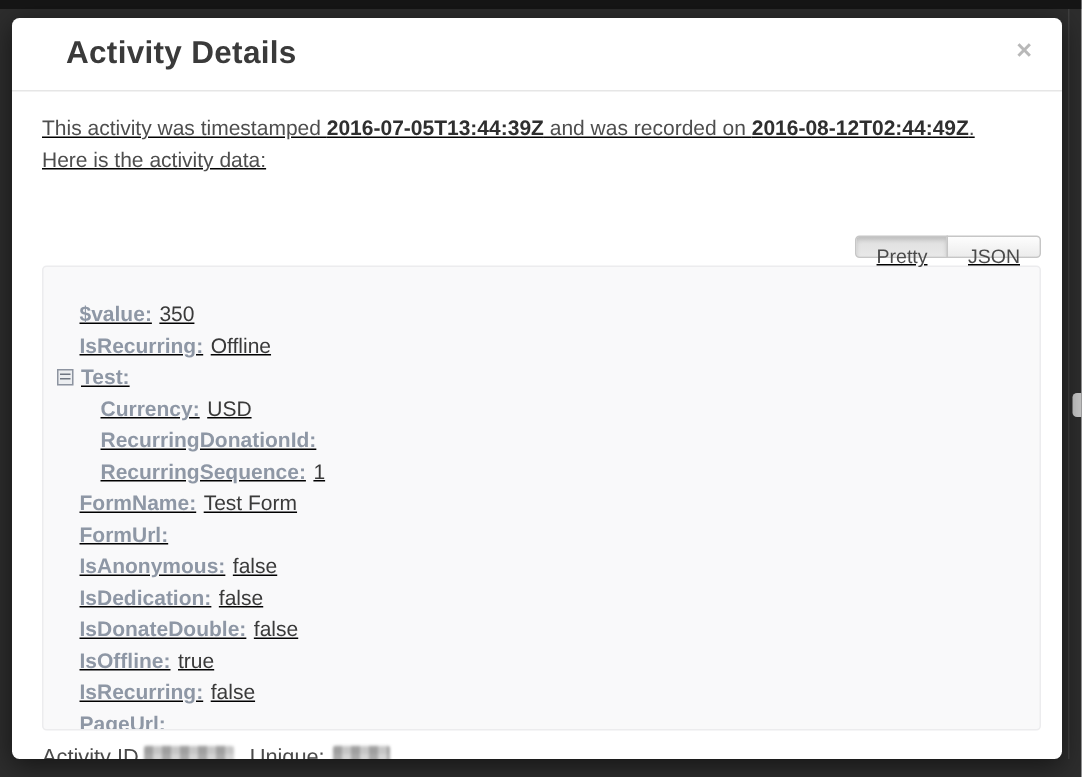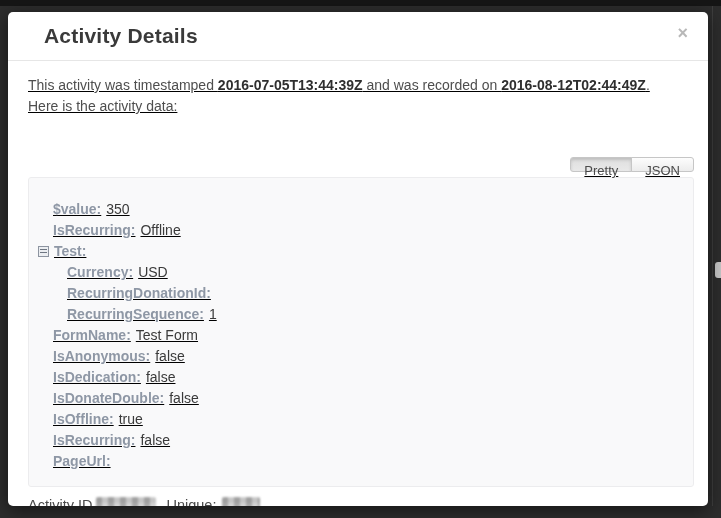--- a/index.html
+++ b/index.html
@@ -102,20 +102,21 @@
     </div>
 
     <div class="data-panel">
         <div class="row indent1"><span class="key">$value:</span><span class="val">350</span></div>
         <div class="row indent1"><span class="key">IsRecurring:</span><span class="val">Offline</span></div>
         <div class="row indent0"><span class="collapse-icon"></span><span class="key">Test:</span></div>
         <div class="row indent2"><span class="key">Currency:</span><span class="val">USD</span></div>
         <div class="row indent2"><span class="key">RecurringDonationId:</span></div>
         <div class="row indent2"><span class="key">RecurringSequence:</span><span class="val">1</span></div>
         <div class="row indent1"><span class="key">FormName:</span><span class="val">Test Form</span></div>
+        <div class="row indent1"><span class="key">FormUrl:</span></div>
         <div class="row indent1"><span class="key">IsAnonymous:</span><span class="val">false</span></div>
         <div class="row indent1"><span class="key">IsDedication:</span><span class="val">false</span></div>
         <div class="row indent1"><span class="key">IsDonateDouble:</span><span class="val">false</span></div>
         <div class="row indent1"><span class="key">IsOffline:</span><span class="val">true</span></div>
         <div class="row indent1"><span class="key">IsRecurring:</span><span class="val">false</span></div>
         <div class="row indent1"><span class="key">PageUrl:</span></div>
       </div>
   </div>
 
   <div class="modal-footer">

